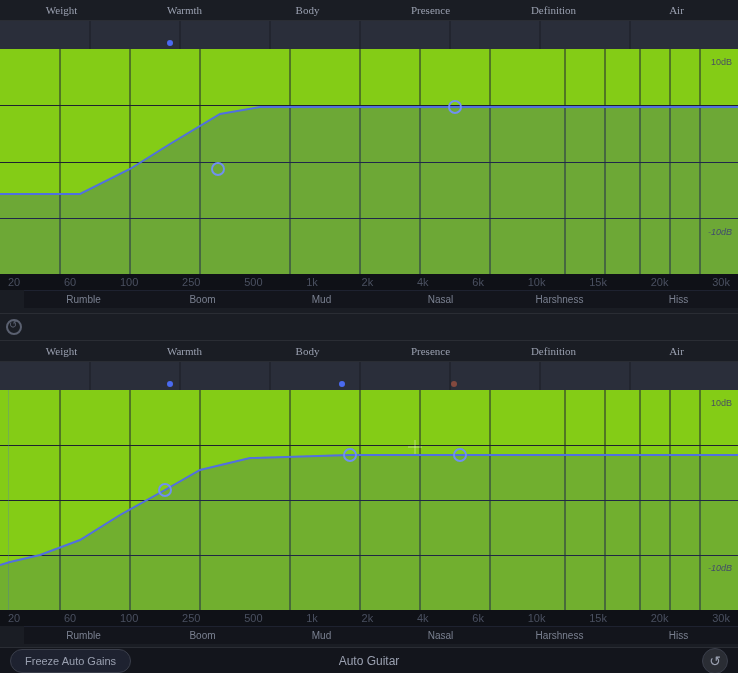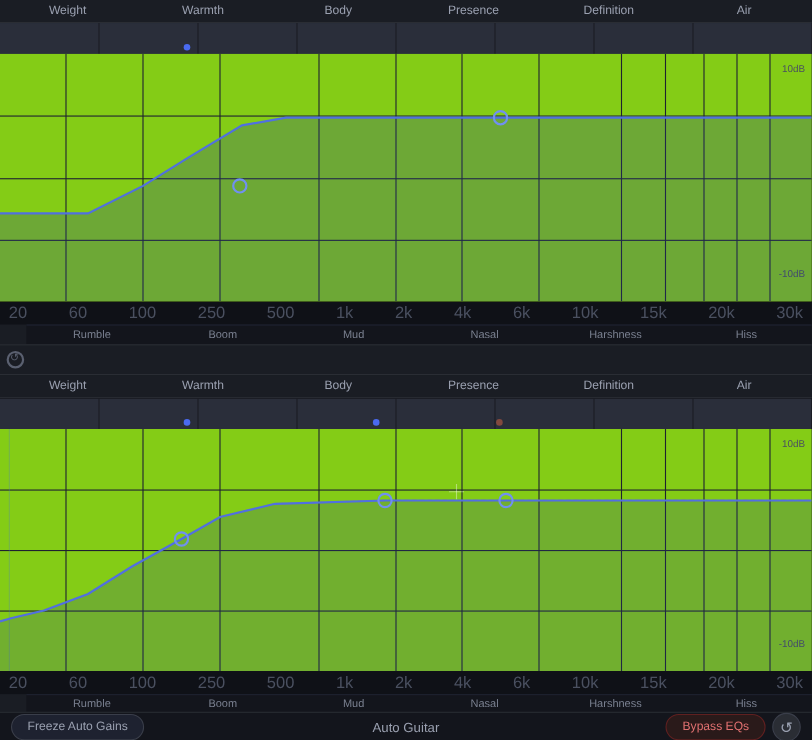--- a/index.html
+++ b/index.html
@@ -13,20 +13,21 @@
     }
 
     
     .freq-header {
       display: flex;
       justify-content: space-around;
       align-items: center;
       background: #1a1d24;
       padding: 4px 0;
       border-bottom: 1px solid #2a2d34;
+      font-family: Liberation Serif, serif;
     }
     .freq-label {
       font-size: 11px;
       color: #9aa0b0;
       text-align: center;
       flex: 1;
     }
 
     
     .piano-bar {
@@ -49,36 +50,36 @@
       height: 220px;
     }
 
     .db-label {
       position: absolute;
       right: 6px;
       font-size: 9px;
       color: #4a5060;
     }
     .db-label-top { top: 8px; }
-    .db-label-bot { bottom: 20px; }
+    .db-label-bot { bottom: 37px; font-style: italic; }
 
     .grid-line-h {
       position: absolute;
       left: 0; right: 0;
       height: 1px;
       background: #1e2230;
     }
 
     
     .freq-axis {
       display: flex;
       justify-content: space-between;
       padding: 2px 8px;
       background: #0f1117;
-      font-size: 15px;
+      font-size: 11px;
       color: #4a5060;
     }
 
     
     .bottom-labels {
       display: flex;
       justify-content: space-around;
       background: #13151c;
       padding: 3px 0;
       border-top: 1px solid #1e2230;
@@ -415,18 +416,17 @@
     </div>
 
   </div>
 
   <div class="footer-bar">
     <div style="display:flex; align-items:center;">
       <button class="btn-freeze">Freeze Auto Gains</button>
     </div>
     <span class="footer-center">Auto Guitar</span>
     <div class="footer-right">
-      <button class="btn-bypass">Bypass EQs</button>
       <div class="btn-icon">↺</div>
     </div>
   </div>
 
 </div>
 
 </body></html>

